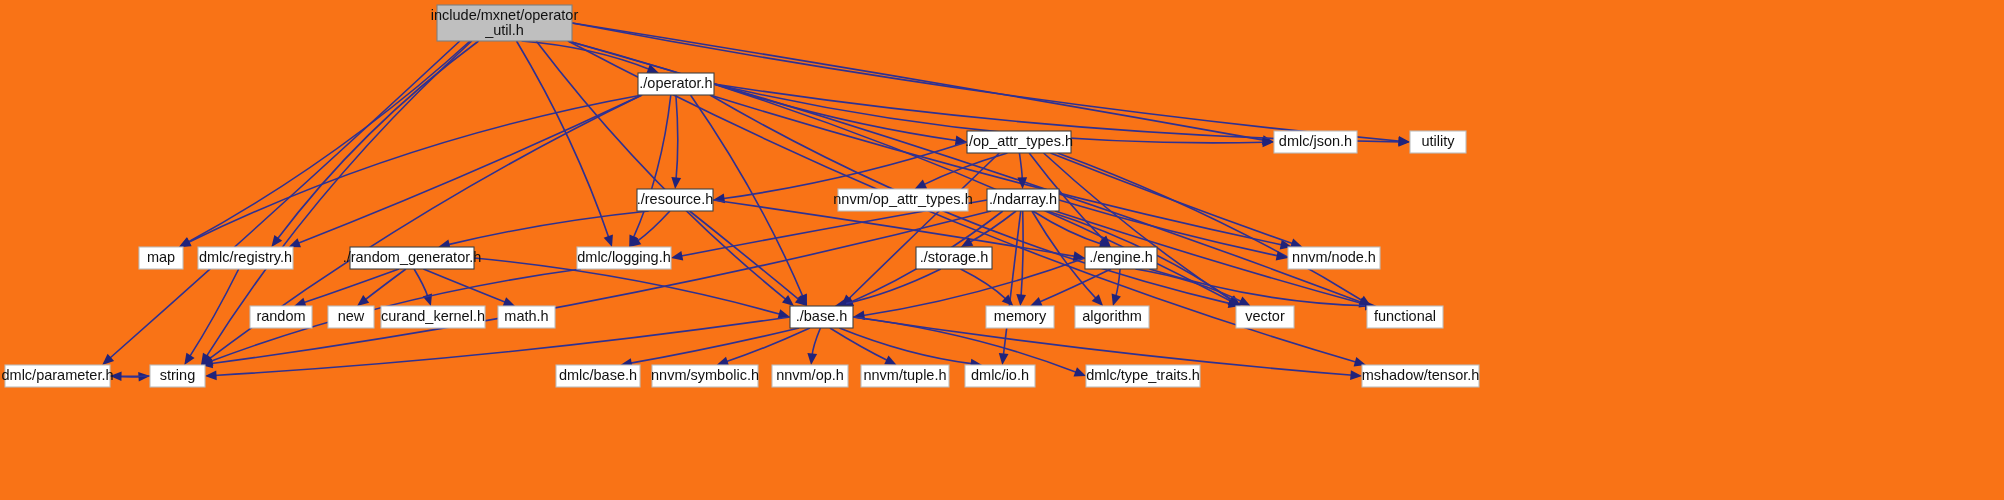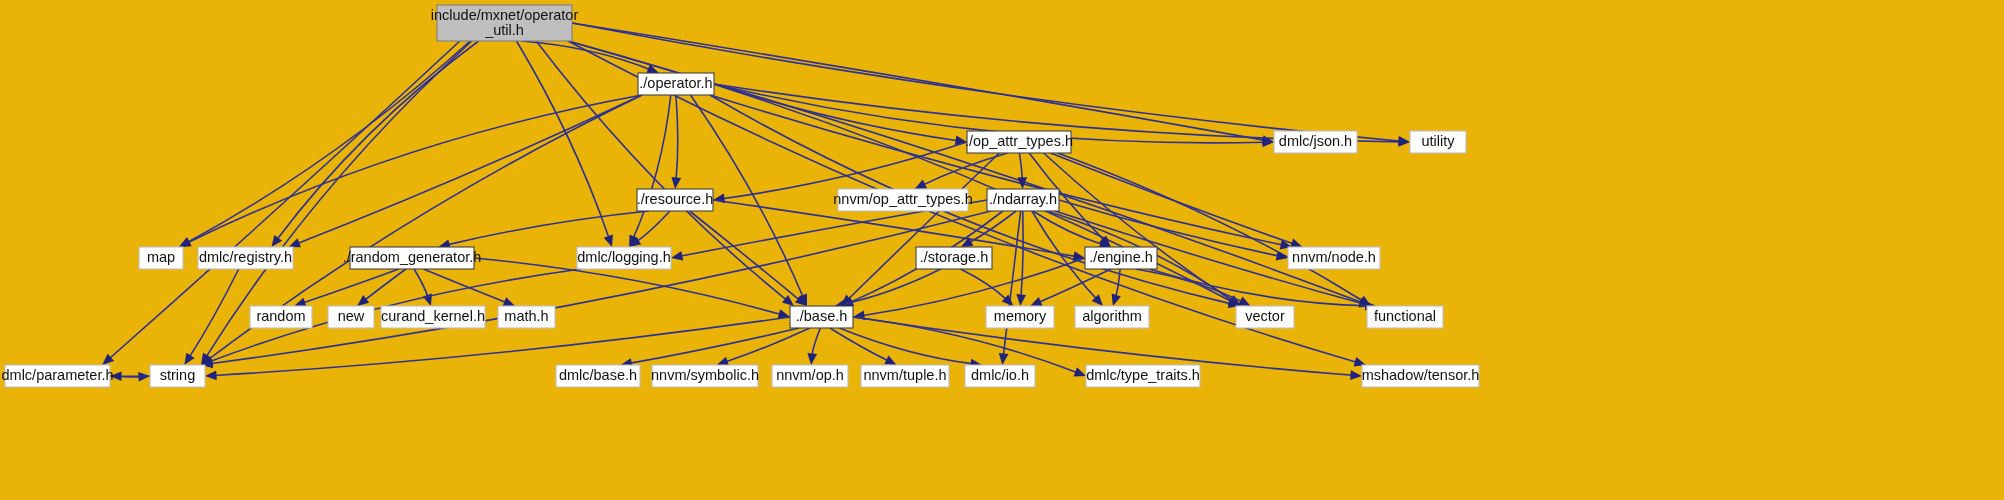--- a/index.html
+++ b/index.html
@@ -4,21 +4,21 @@
 <style>
   html, body {
     margin: 0;
     padding: 0;
     background: #ffffff;
   }
   #graph-root {
     position: relative;
     width: 2004px;
     height: 500px;
-    background: #eab308;
+    background: #f97316;
     font-family: "Liberation Sans", sans-serif;
     overflow: hidden;
     text-decoration: underline;
   }
   svg#graph-canvas {
     position: absolute;
     left: 0;
     top: 0;
     width: 2004px;
     height: 500px;

